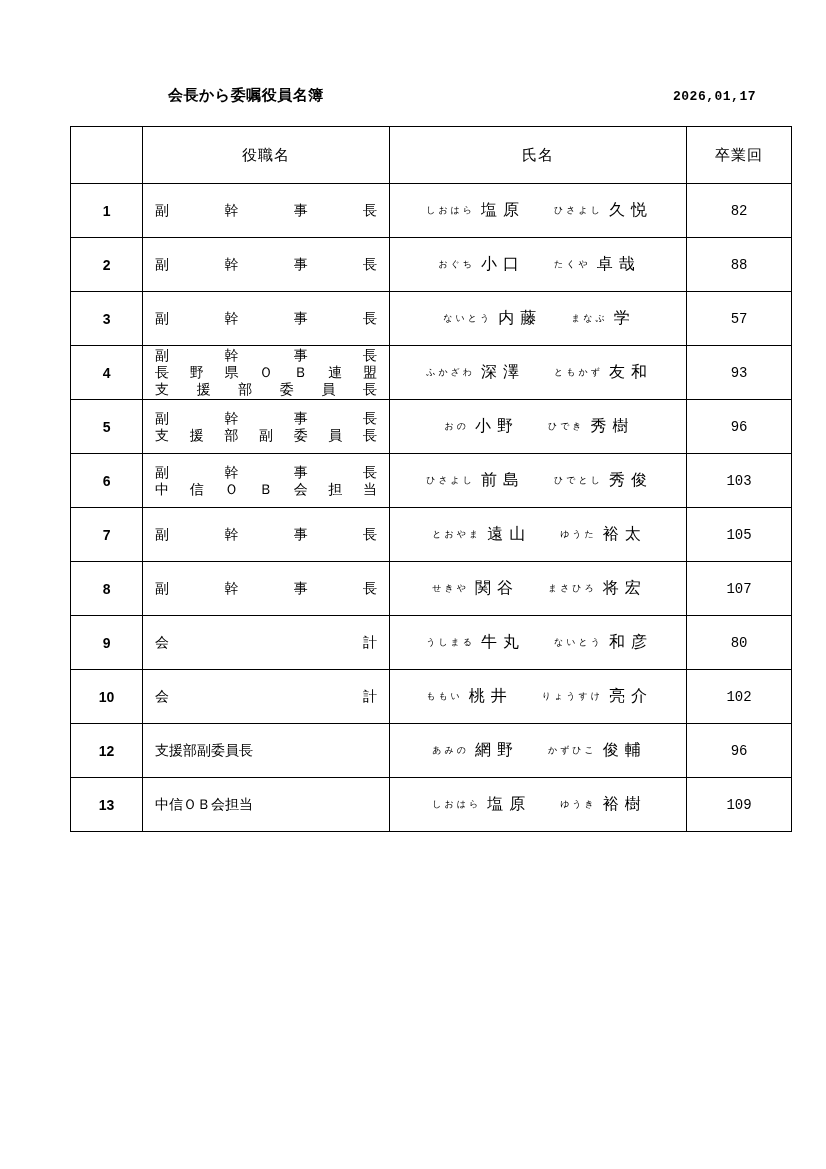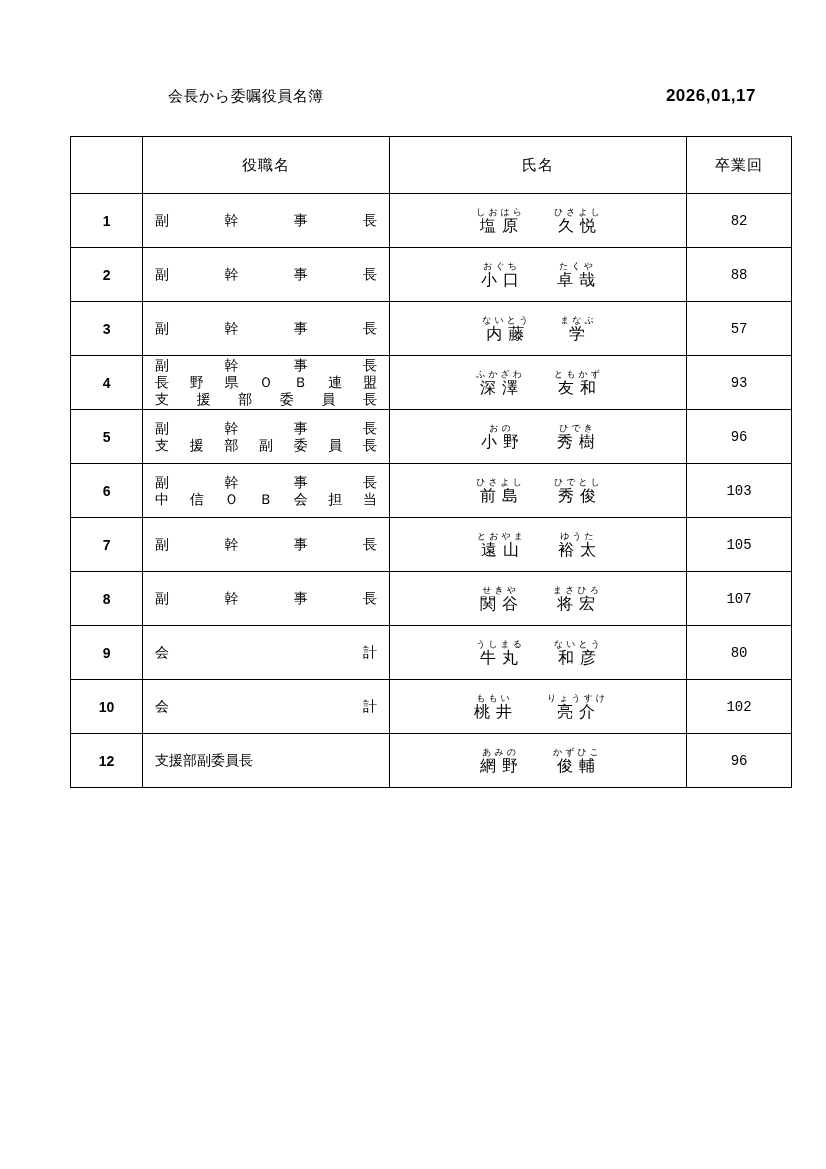--- a/index.html
+++ b/index.html
@@ -25,33 +25,34 @@
     position: absolute;
     left: 70px;
     top: 86px;
     width: 686px;
     display: flex;
     align-items: baseline;
     justify-content: space-between;
   }
   .doc-title {
     font-size: 15px;
-    font-weight: normal;
+    font-weight: bold;
     letter-spacing: 0.5px;
     margin-left: 98px;
   }
   .doc-date {
-    font-size: 17px;
+    font-size: 13px;
     font-weight: bold;
     letter-spacing: 0.5px;
+    font-family: Liberation Mono, monospace;
   }
   table.roster {
     position: absolute;
     left: 70px;
-    top: 136px;
+    top: 126px;
     border-collapse: collapse;
     table-layout: fixed;
     width: 722px;
   }
   table.roster col.c-no    { width: 66px; }
   table.roster col.c-role  { width: 226px; }
   table.roster col.c-name  { width: 272px; }
   table.roster col.c-grad  { width: 96px; }
 
   table.roster th, table.roster td {
@@ -100,21 +101,21 @@
   .name {
     display: flex;
     justify-content: center;
     align-items: flex-end;
     gap: 26px;
     padding: 0 10px;
     line-height: 1.05;
   }
   .nm {
     display: inline-flex;
-    flex-direction: column;
+    flex-direction: row;
     align-items: center;
   }
   .nm .ruby {
     font-size: 9px;
     letter-spacing: 3px;
     padding-left: 3px;
     height: 11px;
     line-height: 11px;
     white-space: nowrap;
   }
@@ -358,16 +359,35 @@
                 <span class="base">網野</span>
               </span>
               <span class="nm">
                 <span class="ruby">かずひこ</span>
                 <span class="base">俊輔</span>
               </span>
             </div>
           </td>
           <td class="grad">96</td>
         </tr>
+        <tr>
+          <td class="no">13</td>
+          <td class="role-lines">
+            <span class="role plain">中信ＯＢ会担当</span>
+          </td>
+          <td>
+            <div class="name">
+              <span class="nm">
+                <span class="ruby">しおはら</span>
+                <span class="base">塩原</span>
+              </span>
+              <span class="nm">
+                <span class="ruby">ゆうき</span>
+                <span class="base">裕樹</span>
+              </span>
+            </div>
+          </td>
+          <td class="grad">109</td>
+        </tr>
       </tbody>
   </table>
 
 </div>
 
 </body></html>

